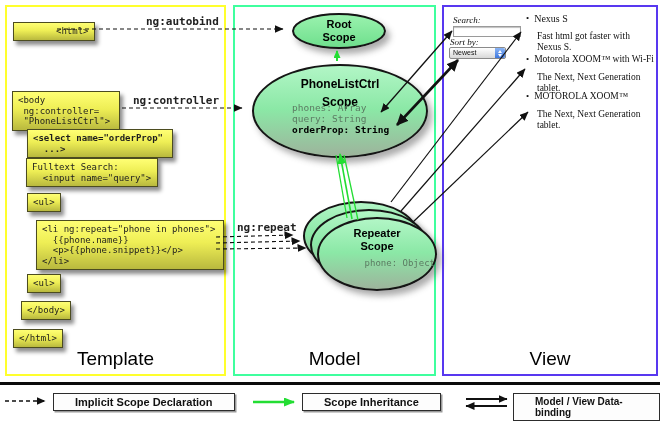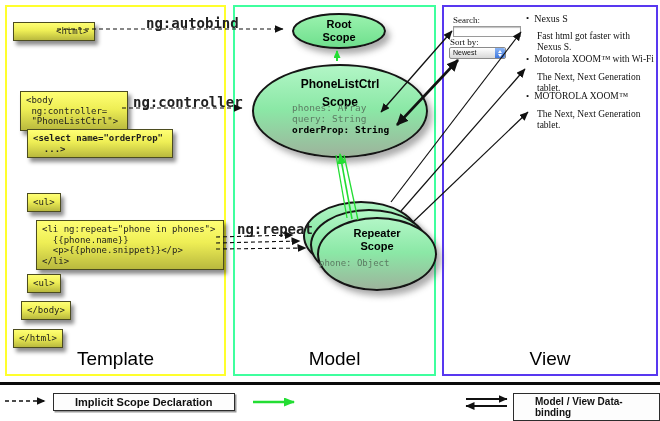--- a/index.html
+++ b/index.html
@@ -8,33 +8,33 @@
   .panel{position:absolute;background:#fff;}
   .panel-label{position:absolute;bottom:4px;left:0;right:0;text-align:center;
                font-size:19px;font-weight:normal;color:#000;}
   
   .code{position:absolute;white-space:pre;font-family:"DejaVu Sans Mono",monospace;
         font-size:9px;line-height:10.5px;color:#1d1d1d;padding:3px 5px;
         background:linear-gradient(180deg,#ffff74 0%,#eeee55 45%,#b9b93e 100%);
         border:1px solid #4c4c20;box-shadow:3px 4px 4px rgba(0,0,0,.45);}
   .code.bold{font-weight:bold;}
   
-  .anno{position:absolute;font-family:"DejaVu Sans Mono",monospace;font-size:14px;
+  .anno{position:absolute;font-family:"DejaVu Sans Mono",monospace;font-size:11px;
         font-weight:bold;color:#222;white-space:nowrap;}
   
   .ellipse{position:absolute;border-radius:50%;border:2px solid #151515;
            background:linear-gradient(180deg,#b2f6c6 0%,#8be8a6 48%,#9db49c 100%);
            box-shadow:4px 5px 6px rgba(70,70,70,.45);text-align:center;}
   .ellipse .etitle{font-size:12px;font-weight:bold;color:#000;line-height:18px;white-space:pre;}
   .eprops{font-family:"DejaVu Sans Mono",monospace;font-size:9.5px;line-height:10.5px;
           color:#5c7b63;white-space:pre;text-align:left;}
   .eprops-bold{font-family:"DejaVu Sans Mono",monospace;font-size:9.5px;line-height:11px;
           color:#000;font-weight:bold;white-space:pre;text-align:left;}
   
-  .vlabel{position:absolute;font-family:"Liberation Serif",serif;font-size:9px;color:#111;}
+  .vlabel{position:absolute;font-family:"Liberation Serif",serif;font-size:9px;color:#111;font-style:italic;}
   .vinput{position:absolute;width:62px;height:9px;border:1px solid #9a9a9a;background:#fff;
           box-shadow:inset 0 1px 1px rgba(0,0,0,.25);font-size:8px;padding:0 2px;}
   .vselect{position:absolute;width:55px;height:10px;border:1px solid #8a8a8a;border-radius:2px;
            background:linear-gradient(180deg,#ffffff,#d8d8d8);display:flex;align-items:center;}
   .vselect .vsel-text{flex:1;font-size:7px;font-family:"Liberation Sans",sans-serif;
            padding-left:3px;color:#111;line-height:10px;}
   .stepper{width:10px;height:10px;border-radius:0 2px 2px 0;
            background:linear-gradient(180deg,#8ab5f7,#3e77dd);position:relative;}
   .stepper::before,.stepper::after{content:"";position:absolute;left:2.5px;border-left:2.5px solid transparent;
            border-right:2.5px solid transparent;}
@@ -61,25 +61,27 @@
     <div class="panel-label">Template</div>
   </div>
   <div class="panel lyr1" style="left:233px;top:5px;width:199px;height:367px;border:2px solid #3fff9e;">
     <div class="panel-label">Model</div>
   </div>
   <div class="panel lyr1" style="left:442px;top:5px;width:212px;height:367px;border:2px solid #5838f0;">
     <div class="panel-label">View</div>
   </div>
 
   <div class="code lyr2" style="left:13px;top:22px;padding-left:42px;">&lt;html&gt;</div>
-  <div class="code lyr2" style="left:20px;top:91px;min-width:96px;">&lt;body
+  <div class="code lyr2" style="left:12px;top:91px;min-width:96px;">&lt;body
  ng:controller=
  "PhoneListCtrl"&gt;</div>
   <div class="code bold lyr2" style="left:27px;top:129px;min-width:134px;">&lt;select name="orderProp"
   ...&gt;</div>
+  <div class="code lyr2" style="left:26px;top:158px;min-width:120px;">Fulltext Search:
+  &lt;input name="query"&gt;</div>
   <div class="code lyr2" style="left:27px;top:193px;">&lt;ul&gt;</div>
   <div class="code lyr2" style="left:36px;top:220px;min-width:176px;">&lt;li ng:repeat="phone in phones"&gt;
   {{phone.name}}
   &lt;p&gt;{{phone.snippet}}&lt;/p&gt;
 &lt;/li&gt;</div>
   <div class="code lyr2" style="left:27px;top:274px;">&lt;ul&gt;</div>
   <div class="code lyr2" style="left:21px;top:301px;">&lt;/body&gt;</div>
   <div class="code lyr2" style="left:13px;top:329px;">&lt;/html&gt;</div>
 
   <div class="anno lyr5" style="left:146px;top:15px;">ng:autobind</div>
@@ -99,21 +101,21 @@
 query: String</div>
       <div class="eprops-bold">orderProp: String</div>
     </div>
   </div>
 
   <div class="ellipse lyr2" style="left:303px;top:201px;width:112px;height:66px;"></div>
   <div class="ellipse lyr3" style="left:310px;top:209px;width:114px;height:68px;"></div>
   <div class="ellipse lyr4" style="left:317px;top:217px;width:116px;height:70px;">
     <div class="etitle" style="font-size:11px;line-height:13px;padding-top:8px;">Repeater
 Scope</div>
-    <div class="eprops" style="text-align:left;margin-top:5px;font-size:9px;">phone: Object</div>
+    <div class="eprops" style="text-align:right;margin-top:5px;font-size:9px;">phone: Object</div>
   </div>
 
   <div class="vlabel lyr2" style="left:453px;top:15px;">Search:</div>
   <input class="vinput lyr2" style="left: 453px; top: 26px;">
   <div class="vlabel lyr2" style="left:450px;top:37px;">Sort by:</div>
   <div class="vselect lyr2" style="left:449px;top:47px;">
     <span class="vsel-text">Newest</span>
     <span class="stepper"></span>
   </div>
 
@@ -134,20 +136,21 @@
   <div class="vitem lyr2" style="top:91px;">
     <div class="trow">
       <span class="bullet">•</span>
       <span class="vtitle" style="font-size:9.5px;">MOTOROLA XOOM™</span>
     </div>
     <div class="vsnippet">The Next, Next Generation tablet.</div>
   </div>
 
   <div class="sep"></div>
   <div class="lbox" style="left:53px;">Implicit Scope Declaration</div>
+  <div class="lbox" style="left:302px;">Scope Inheritance</div>
   <div class="lbox" style="left:513px;font-size:10px;">Model / View Data-binding</div>
 
   <svg class="overlay" width="660" height="421" viewBox="0 0 660 421">
     <defs>
       <marker id="ab" markerUnits="userSpaceOnUse" markerWidth="10" markerHeight="9" refX="8.5" refY="4" orient="auto">
         <path d="M0,0 L9,4 L0,8 Z" fill="#111"></path>
       </marker>
       <marker id="abr" markerUnits="userSpaceOnUse" markerWidth="10" markerHeight="9" refX="8.5" refY="4" orient="auto-start-reverse">
         <path d="M0,0 L9,4 L0,8 Z" fill="#111"></path>
       </marker>

